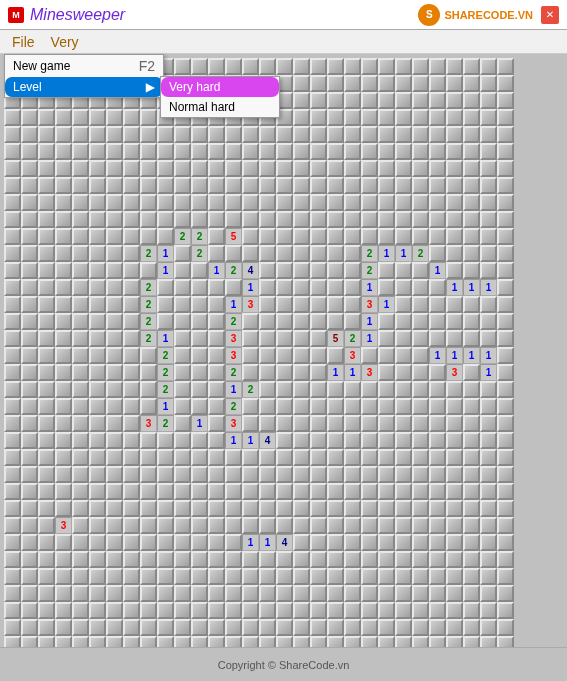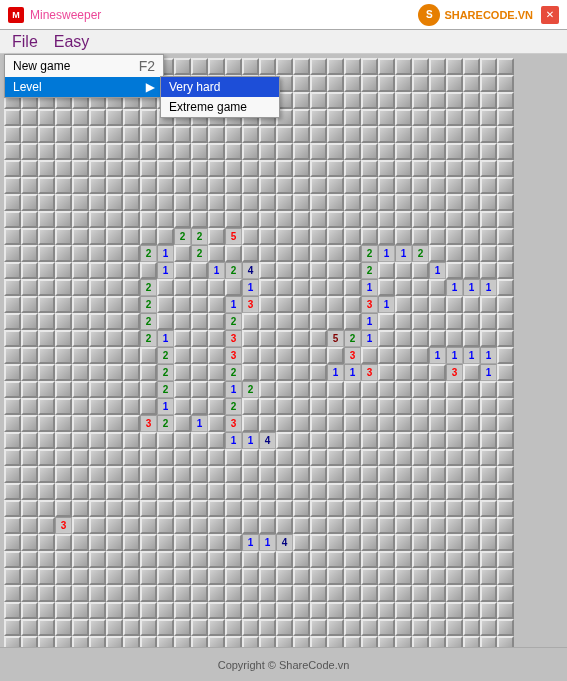--- a/index.html
+++ b/index.html
@@ -30,23 +30,24 @@
       background: #d00;
       border-radius: 2px;
       display: flex;
       align-items: center;
       justify-content: center;
       color: white;
       font-size: 9px;
       font-weight: bold;
     }
     .title-bar-text {
-      font-size: 12px;
-      color: #ec4899;
+      font-size: 16px;
+      color: #6d28d9;
       flex: 1;
+      font-style: italic;
     }
     .title-bar-logo {
       display: flex;
       align-items: center;
       gap: 4px;
       font-size: 11px;
       font-weight: bold;
       color: #e67e00;
     }
     .title-bar-logo .logo-icon {
@@ -81,22 +82,22 @@
       background: #f0f0f0;
       height: 24px;
       display: flex;
       align-items: center;
       padding: 0 4px;
       border-bottom: 1px solid #ccc;
     }
     .menu-item {
       padding: 2px 8px;
       cursor: pointer;
-      font-size: 16px;
-      color: #701a75;
+      font-size: 14px;
+      color: #a16207;
     }
 
     
     .dropdown-container {
       position: absolute;
       top: 54px;
       left: 0;
       z-index: 100;
     }
 
@@ -114,20 +115,21 @@
 
     .menu-row {
       display: flex;
       align-items: center;
       padding: 3px 8px;
       cursor: pointer;
       font-size: 12px;
       color: #000;
       white-space: nowrap;
       justify-content: space-between;
+      border-radius: 7px;
     }
     .menu-row.highlighted {
       background: #0078d7;
       color: white;
     }
     .menu-row .shortcut {
       margin-left: 20px;
       color: #666;
       font-size: 14px;
     }
@@ -140,21 +142,21 @@
       position: absolute;
       top: 22px;
       left: 160px;
       background: #f8f8f8;
       border: 1px solid #999;
       box-shadow: 2px 2px 4px rgba(0,0,0,0.3);
       min-width: 120px;
       z-index: 101;
     }
     .level-submenu .menu-row.active {
-      background: #1d4ed8;
+      background: #d946ef;
       color: white;
     }
 
     
     .game-area {
       position: absolute;
       top: 54px;
       left: 0;
       right: 0;
       bottom: 22px;
@@ -227,21 +229,21 @@
   <span class="title-bar-text">Minesweeper</span>
   <div class="title-bar-logo">
     <div class="logo-icon">S</div>
     <span>SHARECODE.VN</span>
   </div>
   <button class="title-bar-close">✕</button>
 </div>
 
 <div class="menu-bar">
   <div class="menu-item">File</div>
-  <div class="menu-item">Easy</div>
+  <div class="menu-item">Very</div>
 </div>
 
 <div class="game-area">
   <div id="ms-grid" class="ms-grid">
       <div class="cell"></div>
       <div class="cell"></div>
       <div class="cell"></div>
       <div class="cell"></div>
       <div class="cell"></div>
       <div class="cell"></div>
@@ -1303,20 +1305,20 @@
       <span>Level</span>
       <span class="arrow">▶</span>
     </div>
   </div>
 
   <div class="level-submenu">
     <div class="menu-row active">
       <span>Very hard</span>
     </div>
     <div class="menu-row">
-      <span>Extreme game</span>
+      <span>Normal hard</span>
     </div>
   </div>
 </div>
 
 <div class="status-bar">
   <span>Copyright © ShareCode.vn</span>
 </div>
 
 </body></html>

